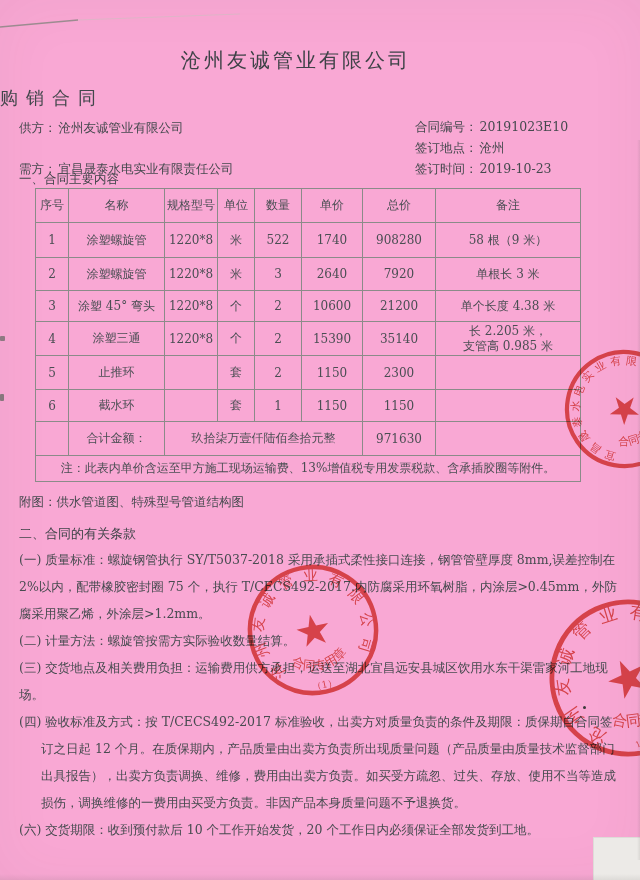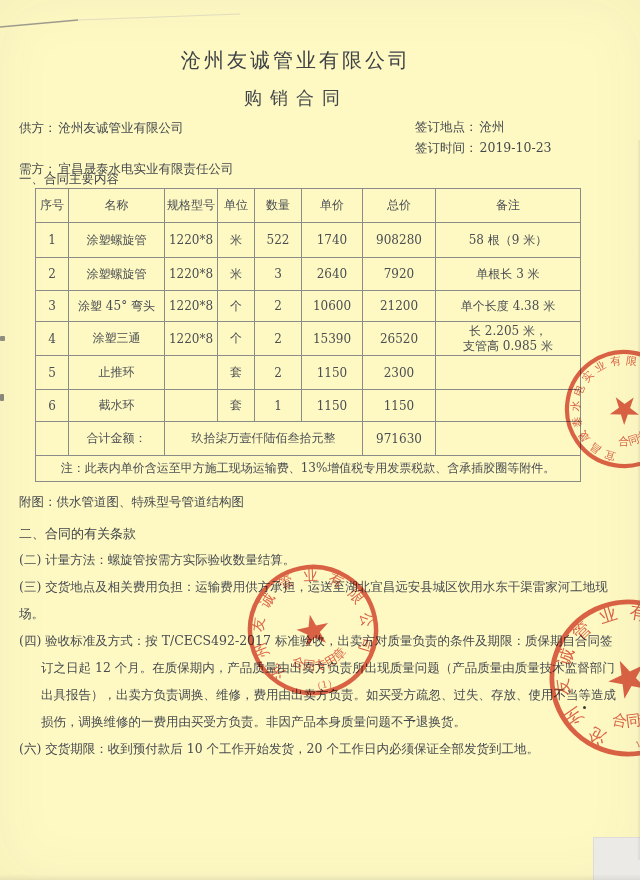--- a/index.html
+++ b/index.html
@@ -1,25 +1,25 @@
 <!DOCTYPE html>
 <html><head>
 <meta charset="utf-8">
 <style>
   html,body{margin:0;padding:0;background:#e8e8e6;}
   .page{
     position:relative;width:640px;height:880px;margin:0 auto;
-    background:#fef9c3;overflow:hidden;
+    background:#f9a8d4;overflow:hidden;
     font-family:"DejaVu Serif","Liberation Serif",serif;
     color:#45494e;
     box-shadow:inset 0 0 60px rgba(70,62,50,.05);
   }
   .title{position:absolute;left:0;top:47px;width:592px;text-align:center;
     font-size:20px;letter-spacing:3px;color:#3e4247;}
-  .subtitle{position:absolute;left:0;top:86px;width:592px;text-align:center;
+  .subtitle{position:absolute;left:0;top:86px;width:592px;text-align:left;
     font-size:18px;letter-spacing:8px;color:#43474c;}
   .meta{position:absolute;font-size:12.5px;white-space:nowrap;}
   .meta .lbl{margin-right:2px;}
   .m-supplier{left:19px;top:120px;}
   .m-buyer{left:19px;top:161px;}
   .m-right{left:415px;top:116px;line-height:21px;}
   .sec1{position:absolute;left:19px;top:171px;font-size:12.5px;color:#3f4348;}
   .sec2{position:absolute;left:19px;top:525px;font-size:13px;color:#3f4348;}
   .attach{position:absolute;left:19px;top:494px;font-size:12.5px;}
   table.items{position:absolute;left:35px;top:188px;width:545px;
@@ -75,20 +75,21 @@
   <div class="title">沧州友诚管业有限公司</div>
   <div class="subtitle">购销合同</div>
 
   <div class="meta m-supplier">
     <span class="lbl">供方：</span><span>沧州友诚管业有限公司</span>
   </div>
   <div class="meta m-buyer">
     <span class="lbl">需方：</span><span>宜昌晟泰水电实业有限责任公司</span>
   </div>
   <div class="meta m-right">
+    <div><span class="lbl">合同编号：</span><span>20191023E10</span></div>
     <div><span class="lbl">签订地点：</span><span>沧州</span></div>
     <div><span class="lbl">签订时间：</span><span>2019-10-23</span></div>
   </div>
 
   <div class="sec1">一、合同主要内容</div>
 
   <table class="items">
     <colgroup>
       <col style="width:33px">
         <col style="width:96px">
@@ -142,21 +143,21 @@
         <td>21200</td>
         <td class="remark">单个长度 4.38 米</td>
       </tr>
       <tr>
         <td>4</td>
         <td>涂塑三通</td>
         <td>1220*8</td>
         <td>个</td>
         <td>2</td>
         <td>15390</td>
-        <td>26520</td>
+        <td>35140</td>
         <td class="remark">长 2.205 米，
 支管高 0.985 米</td>
       </tr>
       <tr>
         <td>5</td>
         <td>止推环</td>
         <td></td>
         <td>套</td>
         <td>2</td>
         <td>1150</td>
@@ -184,20 +185,21 @@
         <td colspan="8" class="note-cell">注：此表内单价含运至甲方施工现场运输费、13%增值税专用发票税款、含承插胶圈等附件。</td>
       </tr>
     </tbody>
   </table>
 
   <div class="attach">附图：供水管道图、特殊型号管道结构图</div>
 
   <div class="sec2">二、合同的有关条款</div>
 
   <div class="clauses">
+    <div class="clause">(一) 质量标准：螺旋钢管执行 SY/T5037-2018 采用承插式柔性接口连接，钢管管壁厚度 8mm,误差控制在 2%以内，配带橡胶密封圈 75 个，执行 T/CECS492-2017.内防腐采用环氧树脂，内涂层&gt;0.45mm，外防腐采用聚乙烯，外涂层&gt;1.2mm。</div>
     <div class="clause">(二) 计量方法：螺旋管按需方实际验收数量结算。</div>
     <div class="clause">(三) 交货地点及相关费用负担：运输费用供方承担，运送至湖北宜昌远安县城区饮用水东干渠雷家河工地现场。</div>
     <div class="clause hang">(四) 验收标准及方式：按 T/CECS492-2017 标准验收，出卖方对质量负责的条件及期限：质保期自合同签订之日起 12 个月。在质保期内，产品质量由出卖方负责所出现质量问题（产品质量由质量技术监督部门出具报告），出卖方负责调换、维修，费用由出卖方负责。如买受方疏忽、过失、存放、使用不当等造成损伤，调换维修的一费用由买受方负责。非因产品本身质量问题不予退换货。</div>
     <div class="clause">(六) 交货期限：收到预付款后 10 个工作开始发货，20 个工作日内必须保证全部发货到工地。</div>
 
   </div>
 
   <svg class="stamp st-center" width="150" height="160" viewBox="0 0 150 160">
     <defs>
       <path id="tp1" d="M 39.6 107.4 A 50 50 0 1 1 110.4 107.4"></path>

